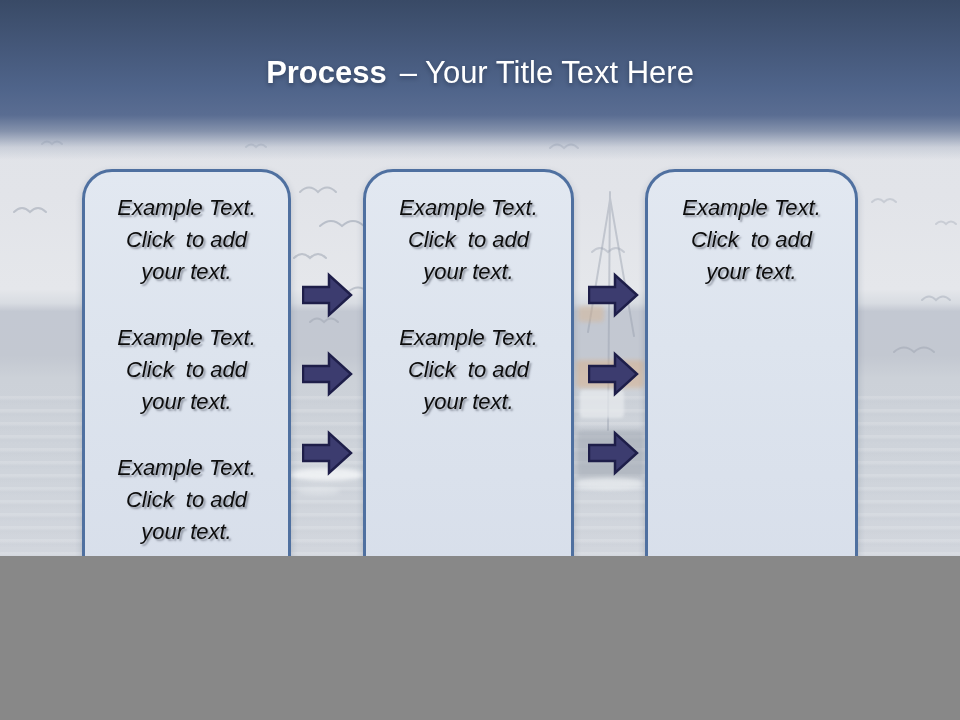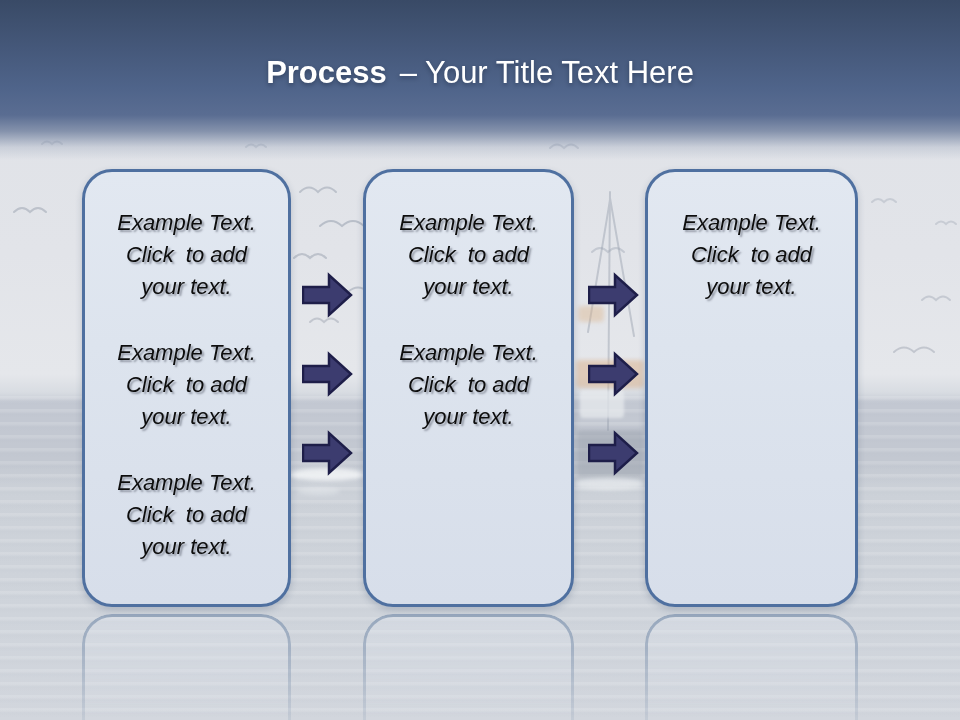--- a/index.html
+++ b/index.html
@@ -1,17 +1,17 @@
 <!DOCTYPE html>
 <html style="--header-top: #394a66; --header-mid: #4f648a; --title-text: #ffffff; --box-fill: #dde4ee; --box-border: #4f70a0; --arrow-fill: #3c3c6f; --arrow-outline: #1e1e49; --body-text: #0d0d0d;"><head>
 <meta charset="utf-8">
 <style>
   html,body{margin:0;padding:0;background:#888;}
   .slide{
-    position:relative;width:960px;height:720px;overflow:hidden;
+    position:relative;width:960px;height:556px;overflow:hidden;
     font-family:"Liberation Sans","DejaVu Sans",sans-serif;
     background:linear-gradient(180deg,
       #dfe2e7 0%,#e2e4e9 35%,#e5e7eb 52%,
       #d8dce2 54.5%,#c3c8d2 56%,#c3c8d1 64%,
       #ccd1d8 68%,#cfd4db 85%,#d2d6dd 100%);
   }
   
   .sea-texture{
     position:absolute;left:0;top:396px;width:960px;height:324px;opacity:.55;
     background:repeating-linear-gradient(180deg,
@@ -48,21 +48,21 @@
   .title-bold{font-weight:700;}
   .title-rest{font-weight:400;margin-left:13px;}
   
   .pbox{
     position:absolute;top:169px;height:432px;z-index:4;box-sizing:content-box;
     border:3px solid var(--box-border);border-radius:30px;
     background:linear-gradient(180deg,#e2e8f1 0%,var(--box-fill) 40%,#d7deea 100%);
     box-shadow:0 3px 7px rgba(40,60,90,.22);
     padding-top:0;
   }
-  .pbox-inner{padding-top:35px;}
+  .pbox-inner{padding-top:20px;}
   .box1{left:82px;width:203px;}
   .box2{left:363px;width:205px;}
   .box3{left:645px;width:207px;}
   .para{
     margin:0 8px 34px 8px;text-align:center;font-style:italic;
     font-size:22px;line-height:32px;color:var(--body-text);
     text-shadow:2px 2px 2px rgba(80,85,100,.55);
   }
   .line{display:block;white-space:pre;}
   

